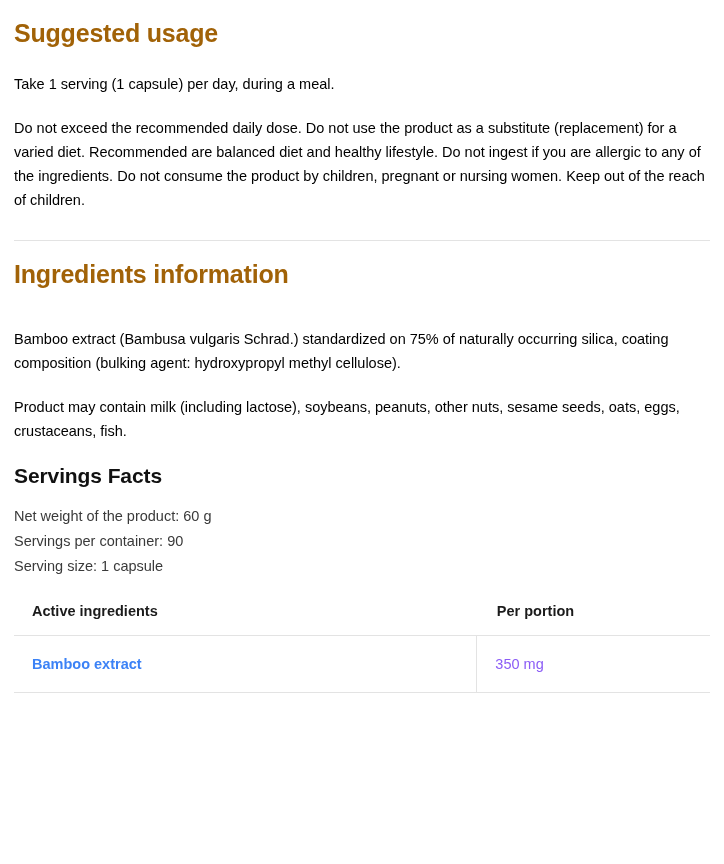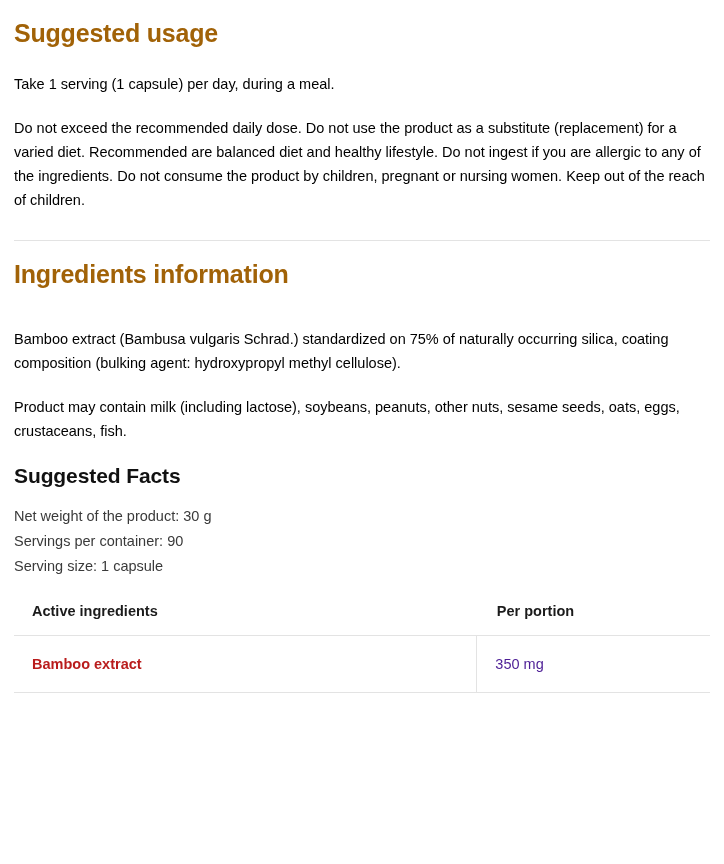--- a/index.html
+++ b/index.html
@@ -73,30 +73,30 @@
     padding: 8px 18px 16px 18px;
     border: none;
   }
   table.nutrition-table th.col-right {
     padding-left: 20px;
   }
   table.nutrition-table td {
     padding: 20px 18px;
     border-top: 1px solid #e3e3e3;
     border-bottom: 1px solid #e3e3e3;
-    color: #4c1d95;
+    color: #8b5cf6;
     vertical-align: middle;
   }
   table.nutrition-table td.name-cell {
     border-right: 1px solid #e3e3e3;
     width: 66.5%;
   }
   table.nutrition-table tr.row-bold td.name-cell {
     font-weight: bold;
-    color: #b91c1c;
+    color: #3b82f6;
   }
   table.nutrition-table tr + tr td {
     border-top: none;
   }
   td.name-cell.indented {
     padding-left: 40px;
   }
   .value-cell {
     padding-left: 20px;
   }
@@ -126,26 +126,26 @@
   <div class="gap-20"></div>
 
   <p class="body-text">Bamboo extract (Bambusa vulgaris Schrad.) standardized on 75% of naturally occurring silica, coating composition (bulking agent: hydroxypropyl methyl cellulose).</p>
 
   <div class="gap-20"></div>
 
   <p class="body-text">Product may contain milk (including lactose), soybeans, peanuts, other nuts, sesame seeds, oats, eggs, crustaceans, fish.</p>
 
   <div class="gap-20"></div>
 
-  <h3 class="sub-title">Suggested Facts</h3>
+  <h3 class="sub-title">Servings Facts</h3>
 
   <div class="gap-16"></div>
 
   <div class="facts-lines">
-    <div>Net weight of the product: 30 g</div>
+    <div>Net weight of the product: 60 g</div>
     <div>Servings per container: 90</div>
     <div>Serving size: 1 capsule</div>
   </div>
 
   <table class="nutrition-table">
     <thead>
       <tr>
         <th class="col-left">Active ingredients</th>
         <th class="col-right">Per portion</th>
       </tr>

